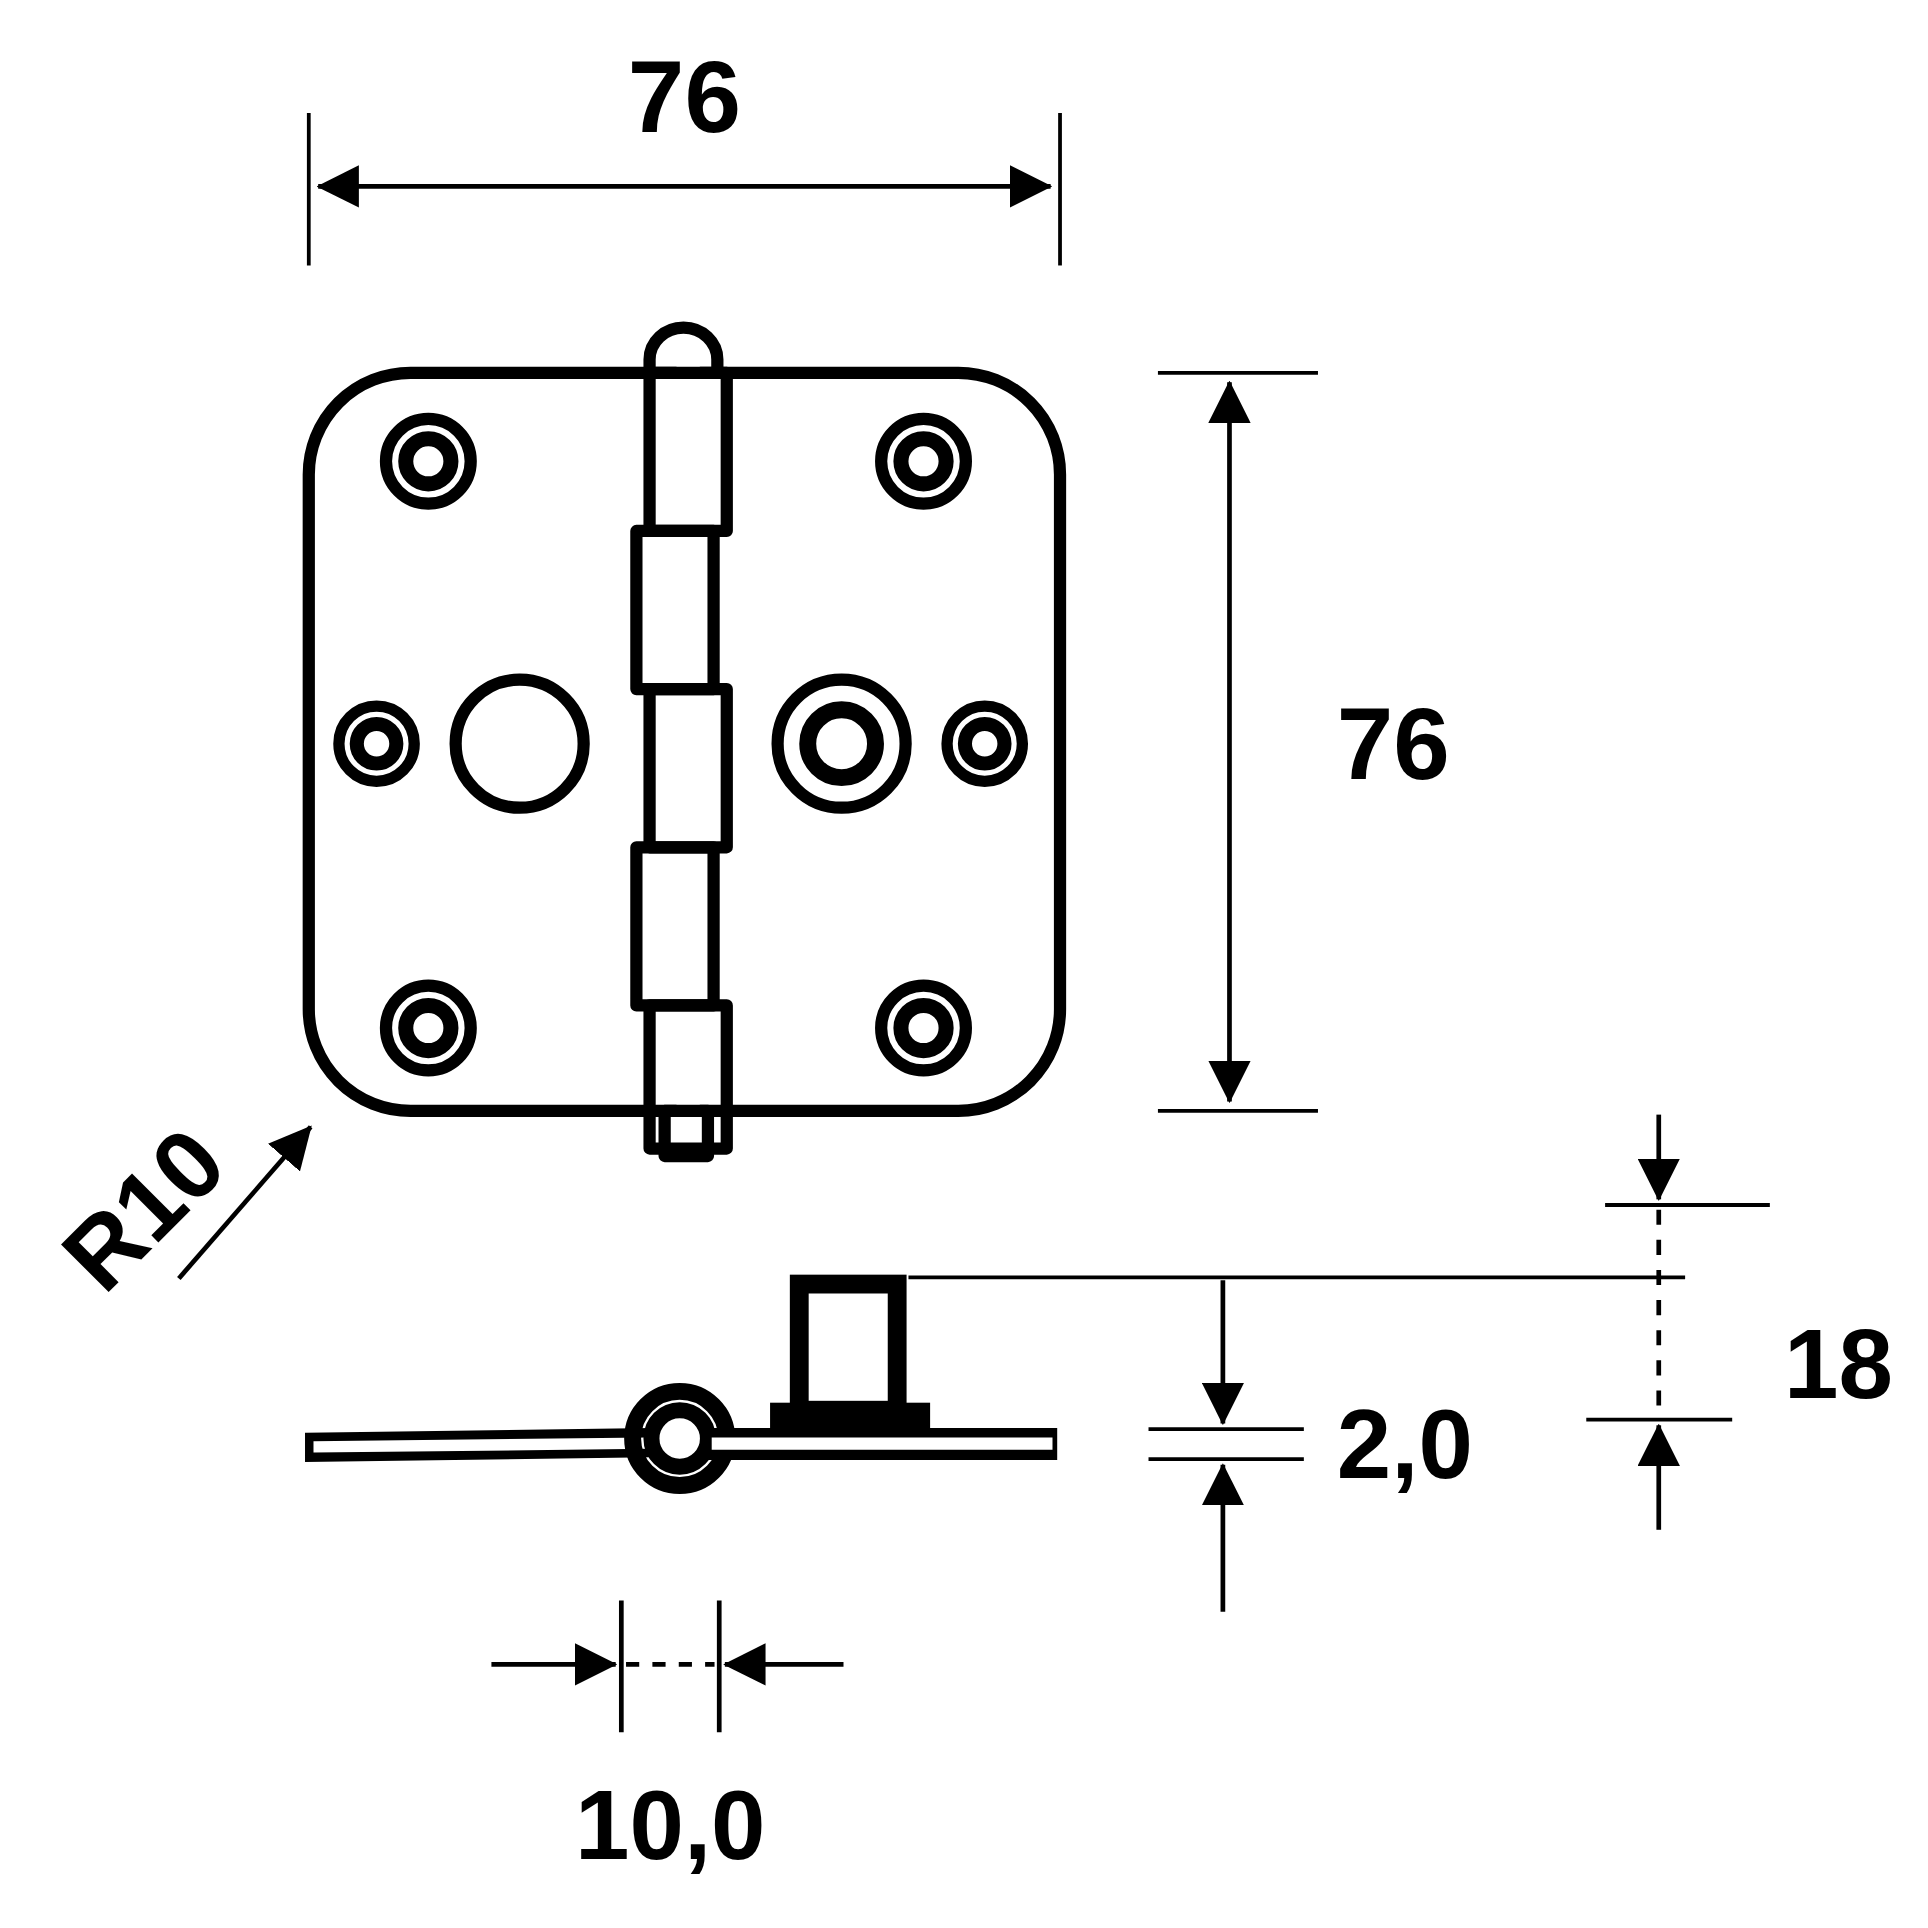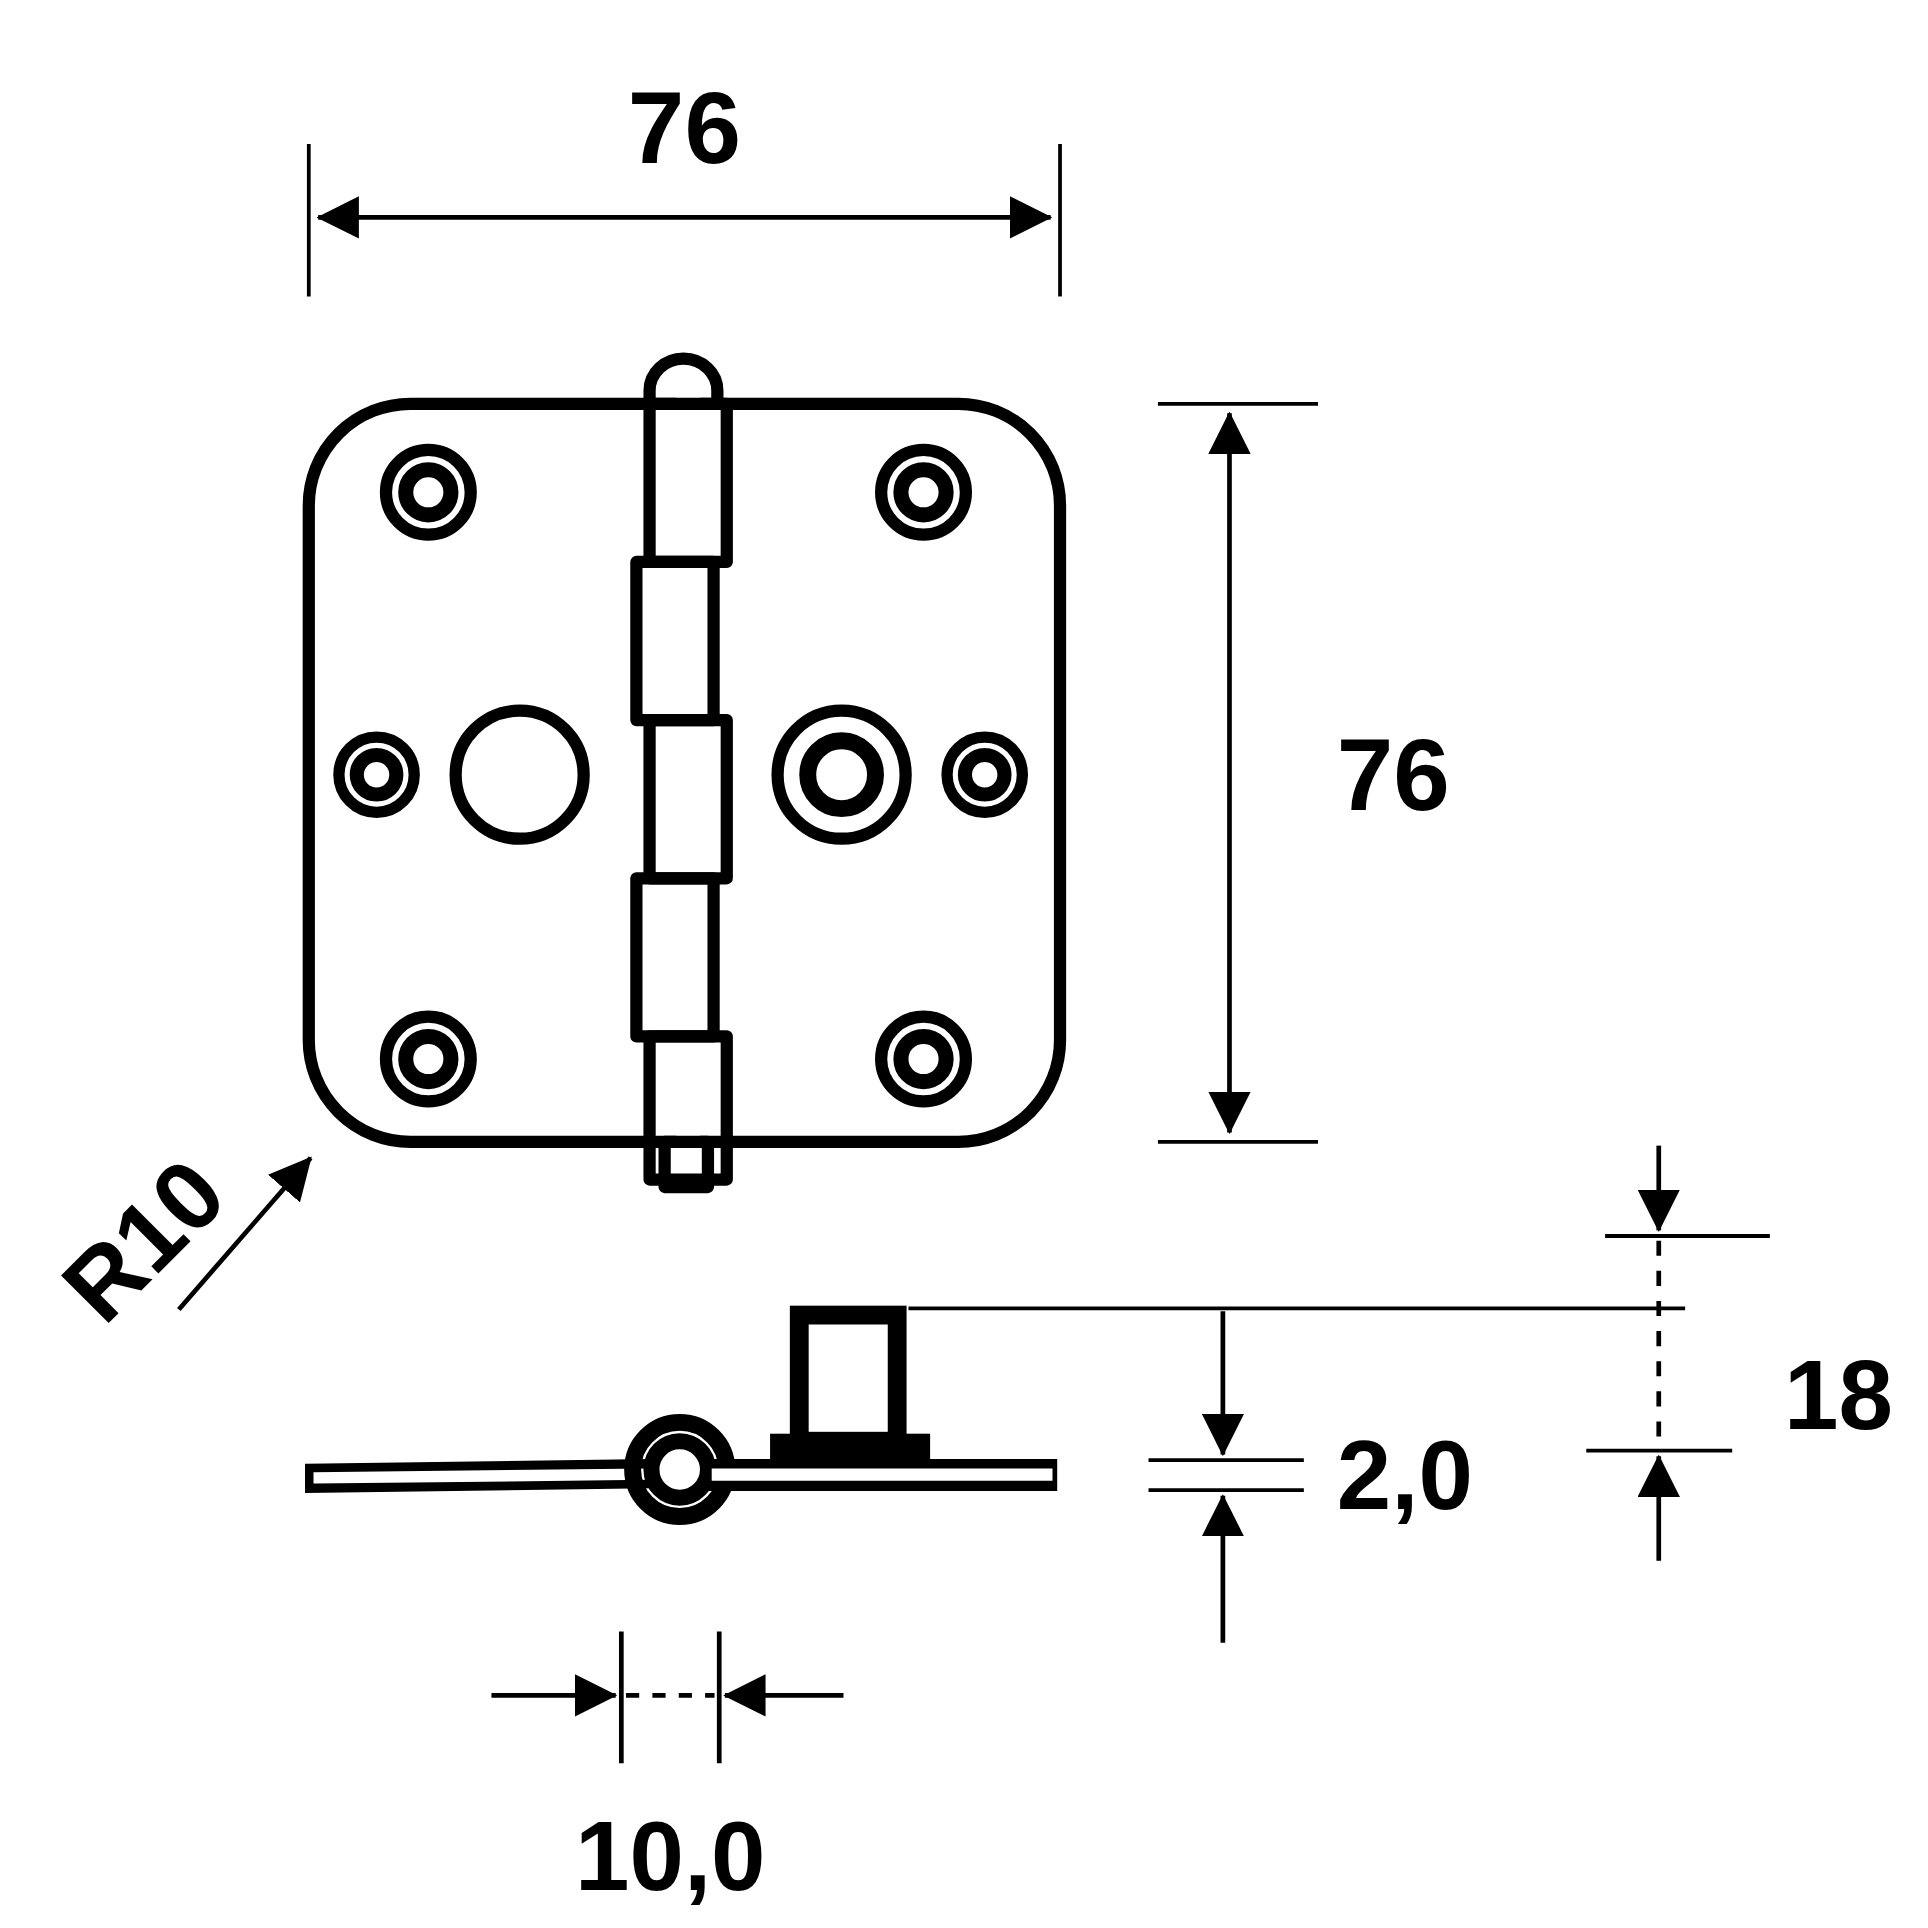--- a/index.html
+++ b/index.html
@@ -11,21 +11,20 @@
     width: 1928px;
     height: 1928px;
     overflow: hidden;
     font-family: "Liberation Sans", sans-serif;
   }
   #drawing-root {
     position: relative;
     width: 1928px;
     height: 1727px;
     background: #ffffff;
-    margin-top: 31px;
   }
   svg#tech-drawing {
     display: block;
     width: 1928px;
     height: 1928px;
   }
   .dim-text {
     font-family: "Liberation Sans", sans-serif;
     font-weight: bold;
     fill: #000000;

